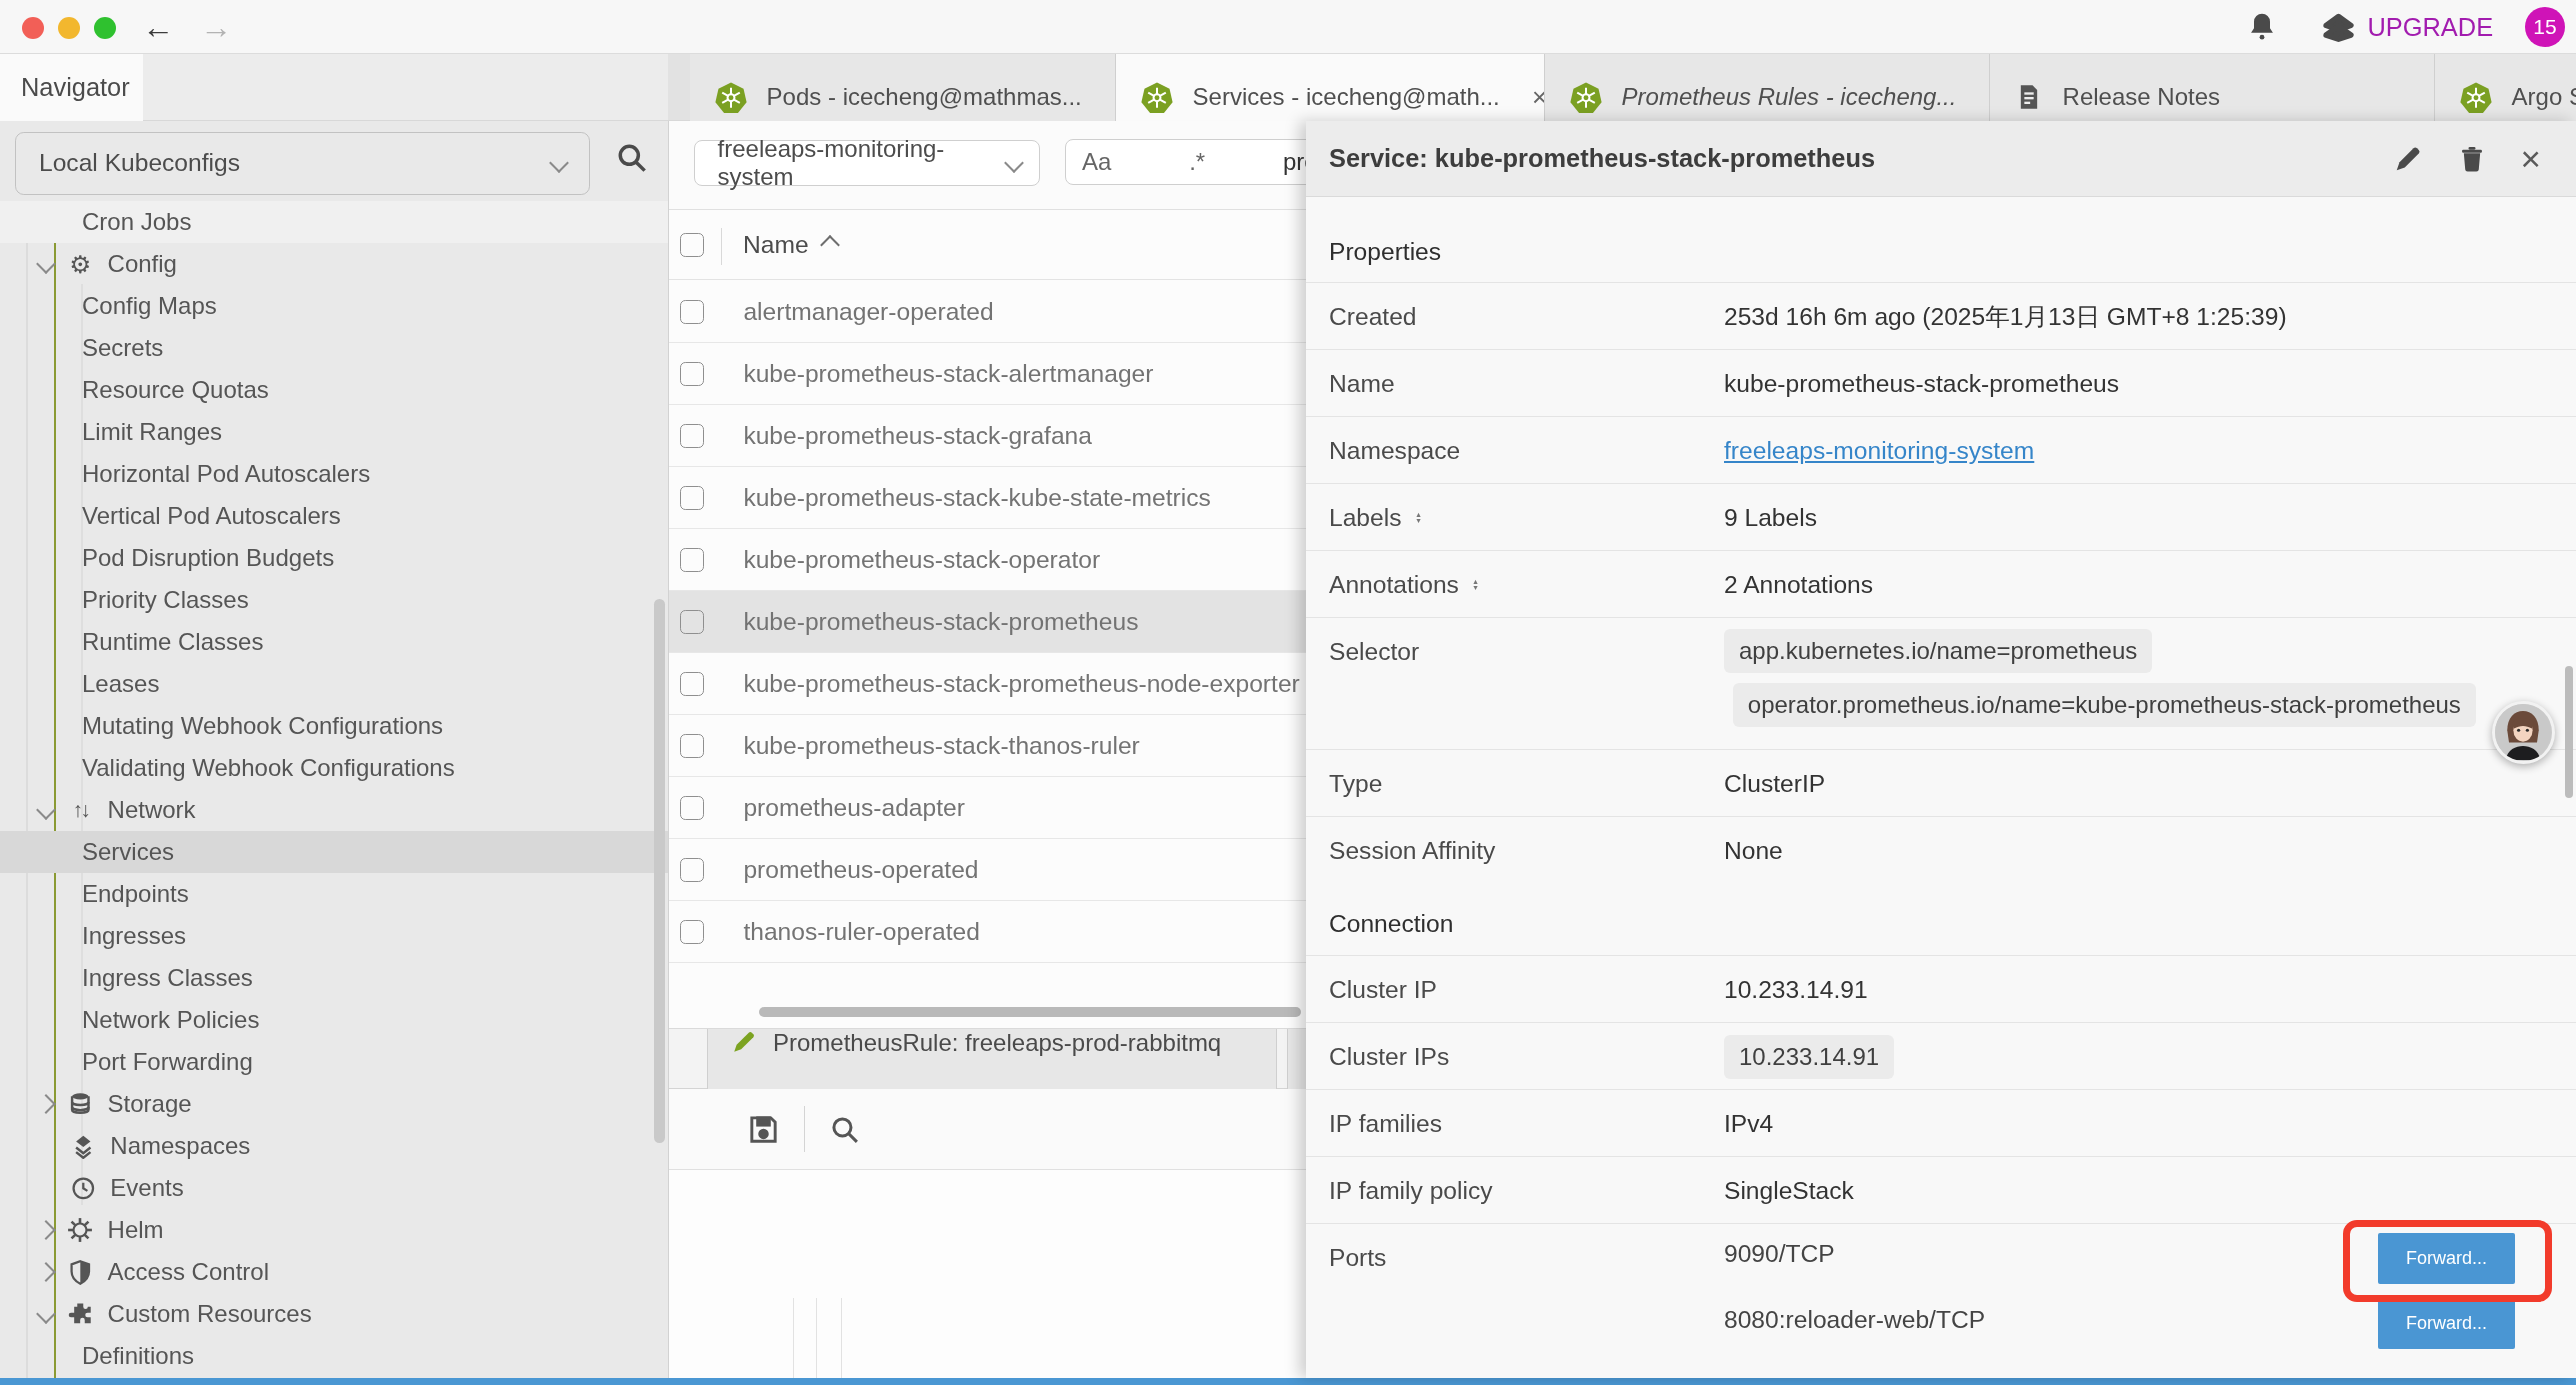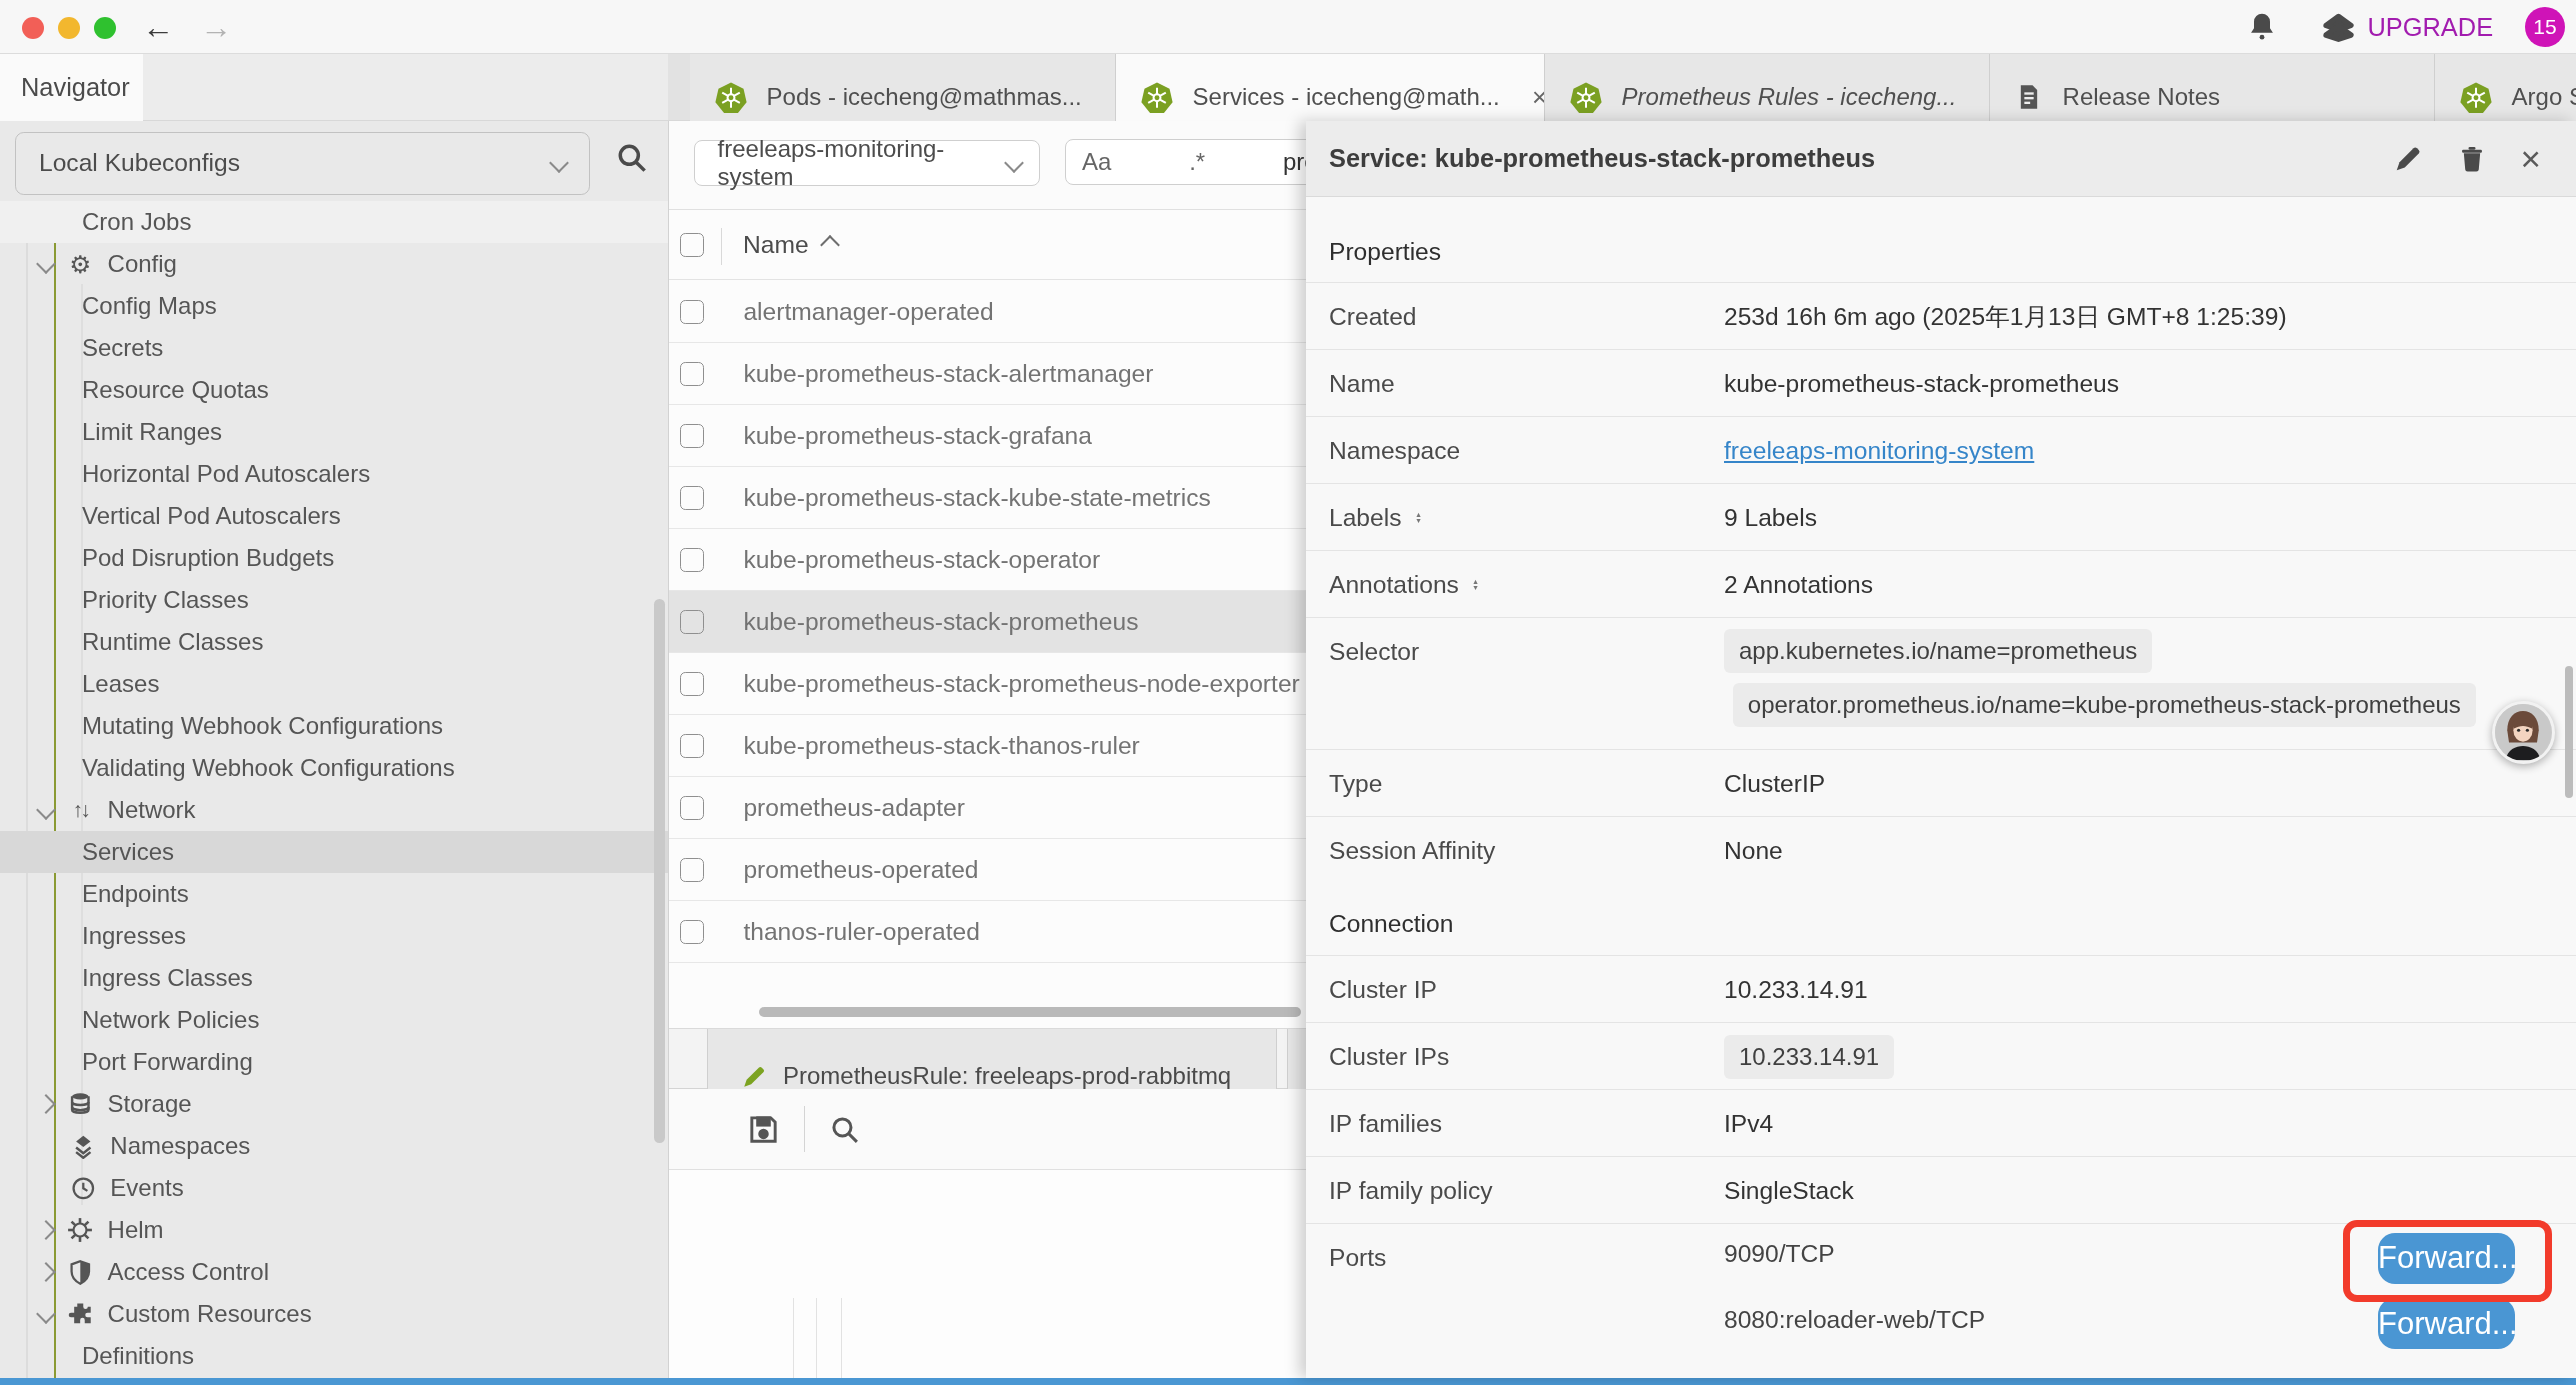--- a/index.html
+++ b/index.html
@@ -80,21 +80,21 @@
   #rows{position:absolute;left:0;top:160px;width:701px;}
   .lrow{height:62px;display:flex;align-items:center;border-bottom:0.9px solid #e7e7e7;background:#fcfcfc;}
   .lrow .cb{margin-left:11.4px;flex:none;}
   .lrow .nm{margin-left:39px;font-size:24.6px;color:#737373;white-space:nowrap;}
   .lrow.selected{background:#e3e3e3;}
   #hscroll{position:absolute;left:0;top:884px;width:701px;height:14px;}
   #hscroll .thumb{position:absolute;left:90px;top:1.8px;width:542px;height:10.5px;background:#b9b9b9;border-radius:5.3px;}
   #dockbar{position:absolute;left:0;top:907px;width:701px;height:61px;background:#f3f3f3;
     border-top:0.9px solid #dadada;border-bottom:0.9px solid #d4d4d4;}
   .docktab{position:absolute;top:0;height:61px;background:#e7e7e7;border-left:0.9px solid #cfcfcf;
-    border-right:0.9px solid #cfcfcf;display:flex;align-items:flex-end;gap:16px;padding:0 33px;
+    border-right:0.9px solid #cfcfcf;display:flex;align-items:flex-start;gap:16px;padding:0 23px;
     font-size:24px;color:#4a4a4a;white-space:nowrap;overflow:hidden;}
   #docktab-1{left:38px;width:570px;}
   #docktab-2{left:618px;width:83px;}
   #edit-toolbar{position:absolute;left:0;top:968px;width:701px;height:81px;background:#fafafa;
     border-bottom:0.9px solid #e0e0e0;display:flex;align-items:center;}
   #edit-toolbar .vdiv{width:0.9px;height:46px;background:#d4d4d4;margin:0 23px;}
   #editor{position:absolute;left:0;top:1049px;width:701px;height:209px;background:#fdfdfd;
     font-family:"DejaVu Sans Mono",monospace;font-size:23px;}
   #editor-gap{position:absolute;left:0;top:1049px;width:701px;height:17.5px;background:#f4f4f4;border-bottom:0.9px solid #e6e6e6;}
   .iguide{position:absolute;width:0.9px;background:#e2e2e2;top:1177px;height:81px;z-index:1;}
@@ -117,21 +117,21 @@
     font-size:24.6px;color:#333;}
   .d-row{height:67px;}
   .d-row.tall{height:132px;}
   .d-row.ports{height:149px;}
   .dv a, .dv .lnk{color:var(--link);text-decoration:underline;cursor:pointer;}
   .badge{background:#ebebeb;border-radius:6.1px;padding:8px 15px;font-size:24px;color:#3f3f3f;white-space:nowrap;}
   .badges{position:absolute;left:418px;top:10.5px;display:flex;flex-direction:column;gap:10.5px;align-items:flex-start;}
   .badges .badge.b2{margin-left:8.8px;}
   .port-line{position:absolute;left:418px;font-size:24.6px;}
   .fwd-btn{position:absolute;left:1072px;width:137px;height:51px;background:var(--btn-blue);
-    border:none;border-radius:17px;color:#fff;font-size:31px;font-family:"Liberation Sans",sans-serif;}
+    border:none;border-radius:2px;color:#fff;font-size:18px;font-family:"Liberation Sans",sans-serif;}
   #red-annotation{position:absolute;left:1037px;top:1099px;width:209px;height:82px;
     border:7px solid var(--red);border-radius:14px;z-index:20;}
   #avatar{position:absolute;left:1186px;top:580px;width:63px;height:63px;border-radius:50%;
     background:#cbcbcb;border:3.5px solid #f2f2f2;box-shadow:0 2.6px 8.8px rgba(0,0,0,0.3);overflow:hidden;z-index:15;}
   #drawer-scroll{position:absolute;right:2.6px;top:545px;width:8.8px;height:132px;background:#bcbcbc;border-radius:4.4px;}
   .sorticon{display:inline-flex;flex-direction:column;line-height:8.8px;font-size:13px;color:#777;gap:1.8px;}
 
   
   #statusbar{position:absolute;left:0;top:1378px;width:2576px;height:7px;background:var(--status);}
 

